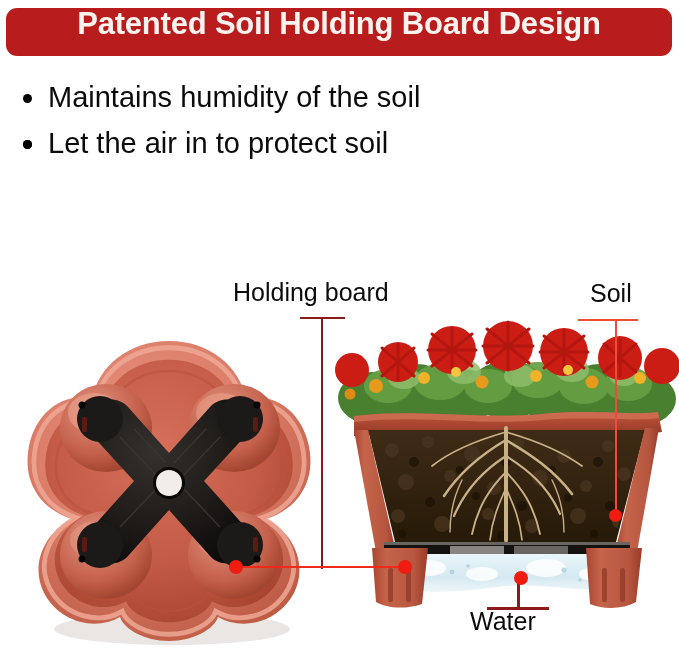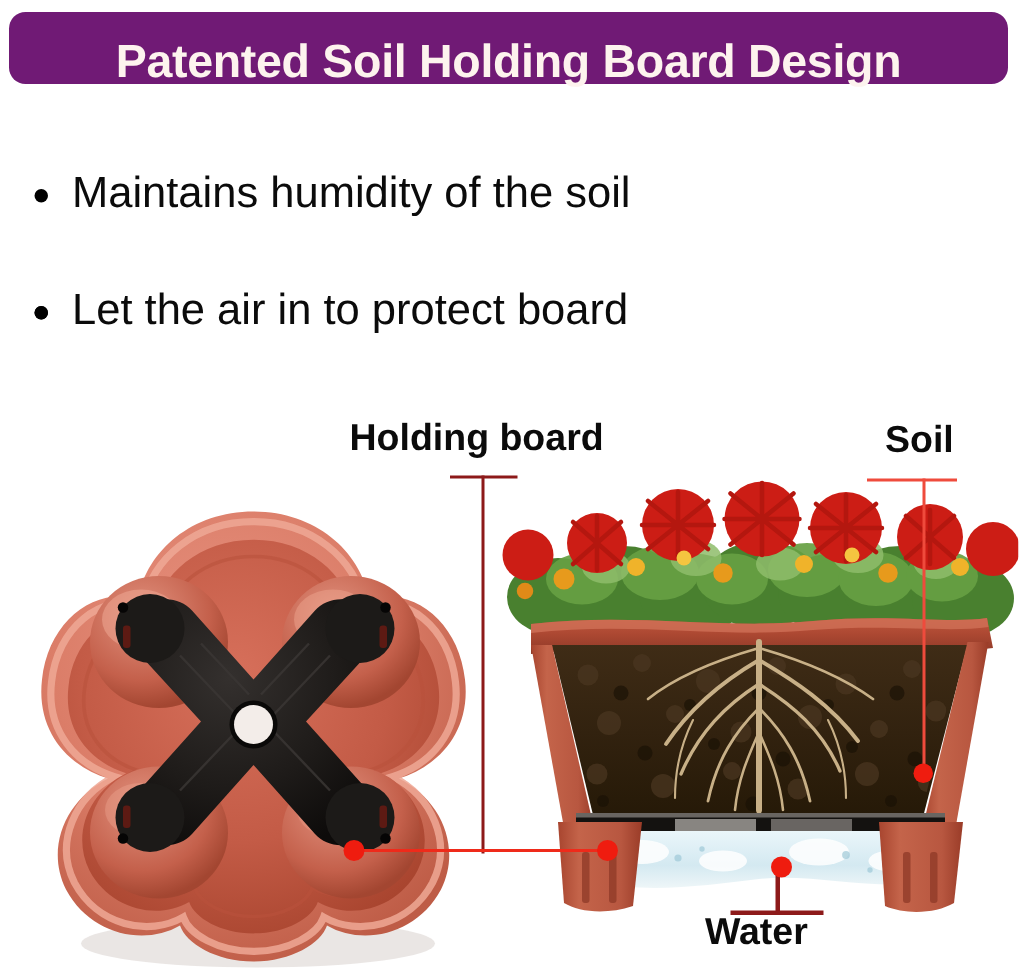--- a/index.html
+++ b/index.html
@@ -17,25 +17,25 @@
     -webkit-font-smoothing: antialiased;
   }
 
   
   #header-banner {
     position: absolute;
     left: 6px;
     top: 8px;
     width: 666px;
     height: 48px;
-    background: #701a75;
+    background: #b91c1c;
     border-radius: 11px;
     box-sizing: border-box;
     display: flex;
-    align-items: flex-end;
+    align-items: flex-start;
     justify-content: center;
   }
   #header-title {
     color: #FDF3EE;
     font-size: 31px;
     font-weight: bold;
     letter-spacing: -0.2px;
     white-space: nowrap;
     line-height: 1;
   }
@@ -50,21 +50,20 @@
     margin: 0;
     padding: 0;
   }
   #feature-list li {
     position: relative;
     padding-left: 30px;
     font-size: 29px;
     color: #0b0b0b;
     line-height: 46px;
     white-space: nowrap;
-    margin-top: 32px;
   }
   #feature-list li .bullet-dot {
     position: absolute;
     left: 5px;
     top: 20px;
     width: 9px;
     height: 9px;
     background: #000;
     border-radius: 50%;
   }
@@ -75,21 +74,21 @@
     left: 0;
     top: 255px;
     width: 679px;
     height: 397px;
   }
 
   
   .callout-label {
     position: absolute;
     font-size: 25px;
-    font-weight: bold;
+    font-weight: normal;
     color: #0b0b0b;
     white-space: nowrap;
     line-height: 1;
   }
   #label-holding-board { left: 233px; top: 25px; }
   #label-soil          { left: 590px; top: 26px; }
   #label-water         { left: 470px; top: 354px; }
 
   
   .leader { position: absolute; }
@@ -173,21 +172,21 @@
 <ul id="feature-list">
   <li>
     <span class="bullet-dot"></span>
     <span>Maintains humidity of the soil</span>
   </li>
   <li>
     <span class="bullet-dot"></span>
   </li>
   <li>
     <span class="bullet-dot"></span>
-    <span>Let the air in to protect board</span>
+    <span>Let the air in to protect soil</span>
   </li>
 </ul>
 
 <div id="diagram">
 
   <div id="photo-top-pot">
     <svg class="photo-svg" viewBox="0 0 310 315" xmlns="http://www.w3.org/2000/svg">
       <defs>
         <radialGradient id="potRimG" cx="42%" cy="32%" r="72%">
           <stop offset="0%" stop-color="#E89381"></stop>

